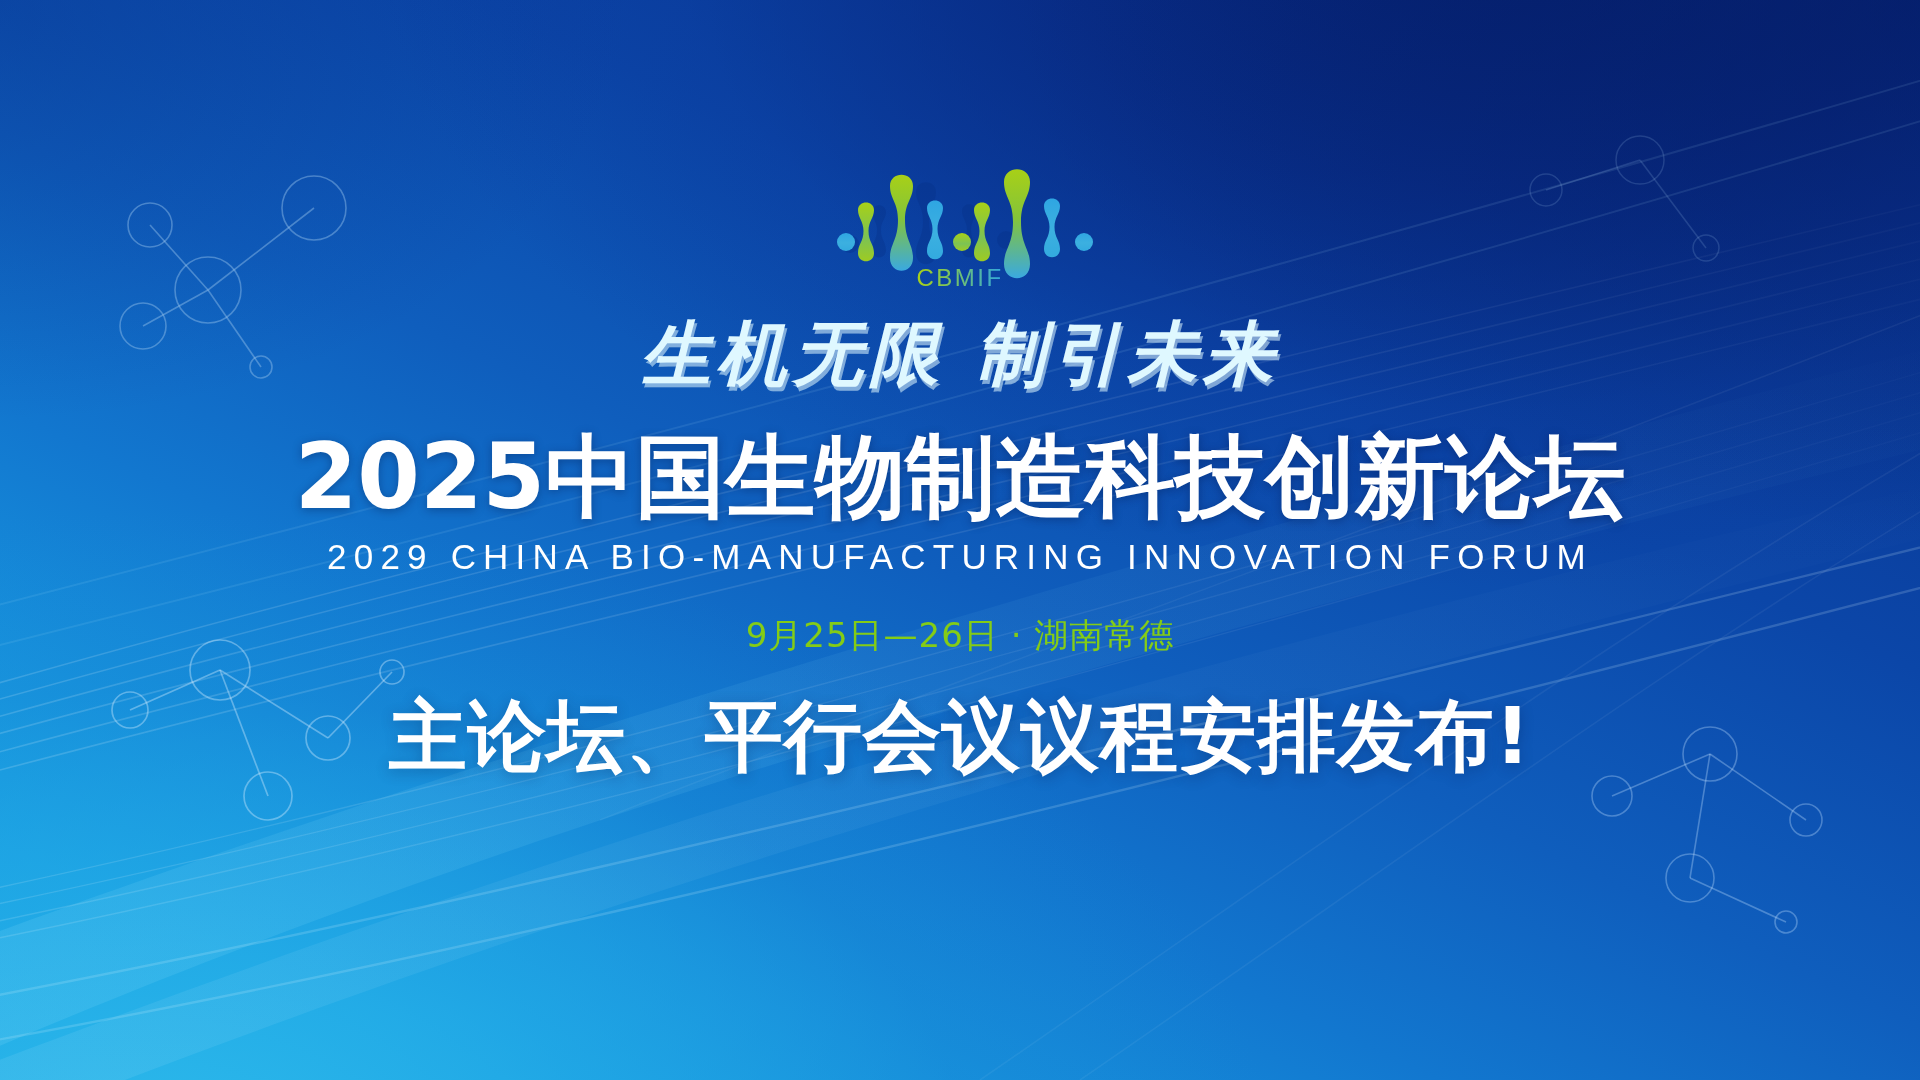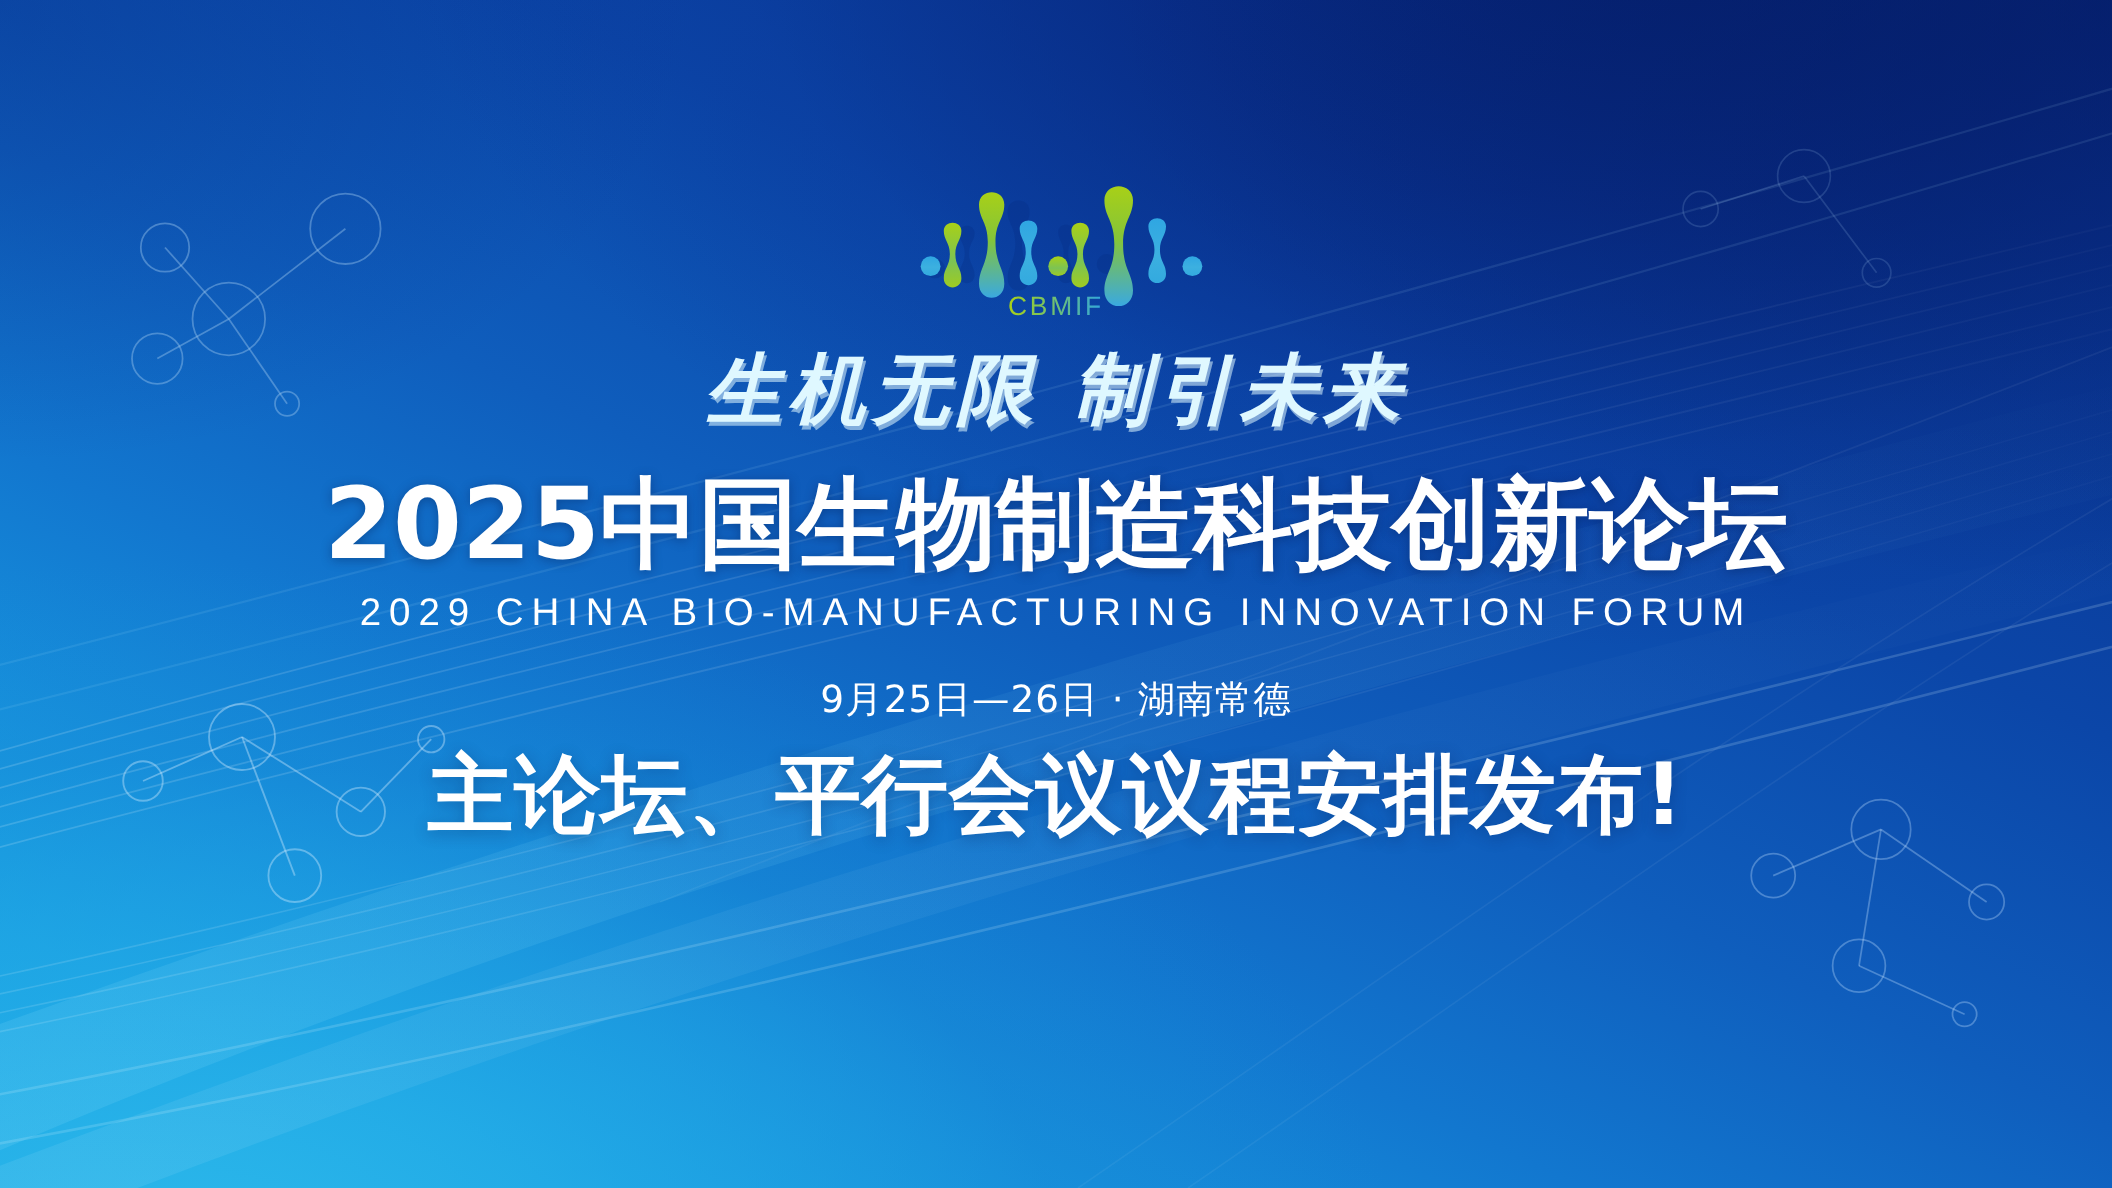--- a/index.html
+++ b/index.html
@@ -135,31 +135,31 @@
     font-size: 35px;
     font-weight: 400;
     letter-spacing: 7.2px;
     white-space: nowrap;
     text-align: center;
   }
 
   
   #date-location {
     margin-top: 36px;
-    color: #ffffff;
+    color: #84cc16;
     font-family: "DejaVu Sans", "Liberation Sans", sans-serif;
     font-size: 34px;
     font-weight: 400;
     letter-spacing: 1px;
     white-space: nowrap;
   }
 
   
   #headline {
-    margin-top: 12px;
+    margin-top: 26px;
     color: #ffffff;
     font-family: "DejaVu Sans", "Liberation Sans", sans-serif;
     font-size: 78px;
     font-weight: 700;
     letter-spacing: 1px;
     white-space: nowrap;
     text-shadow: 0 3px 14px rgba(0,25,80,0.30);
   }
 </style>
 </head>

